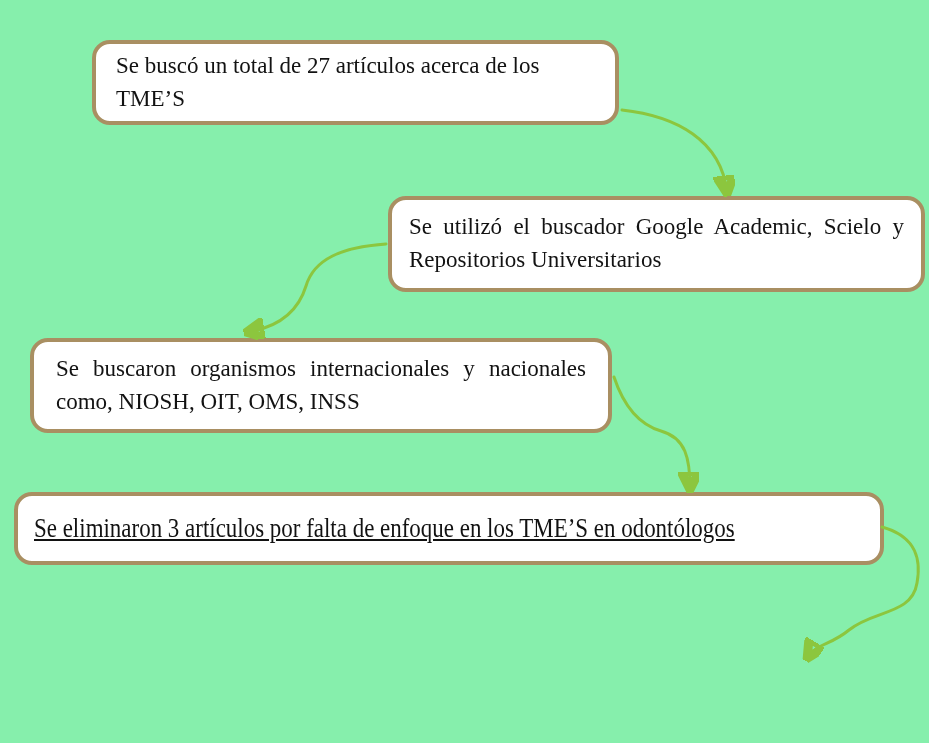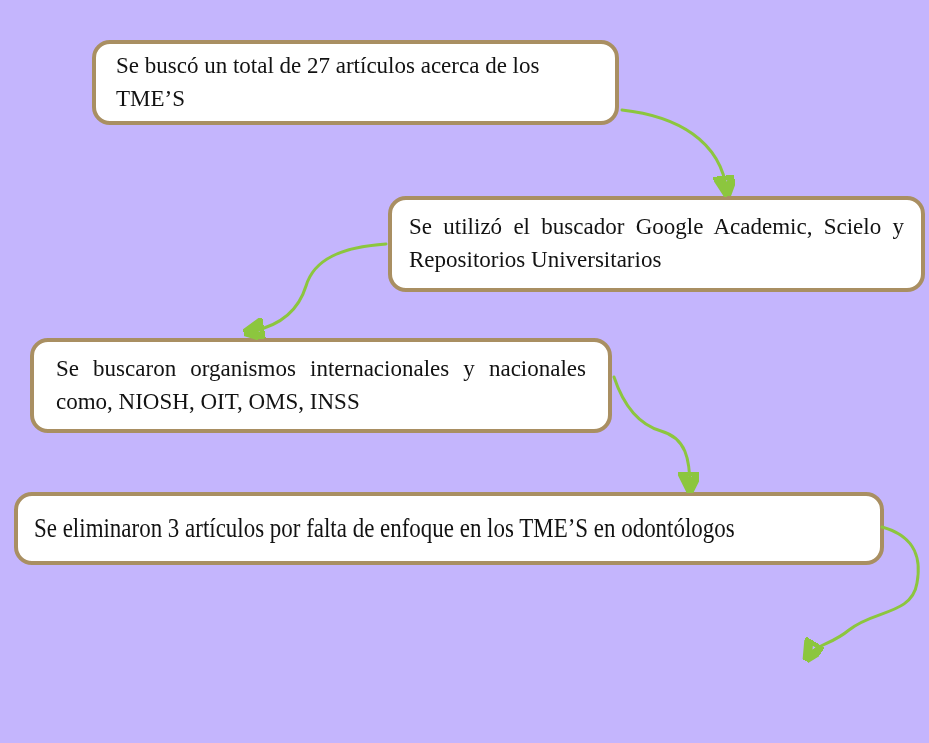--- a/index.html
+++ b/index.html
@@ -4,21 +4,21 @@
 <style>
   html, body {
     margin: 0;
     padding: 0;
     background: #ffffff;
   }
   #canvas {
     position: relative;
     width: 929px;
     height: 743px;
-    background: #c4b5fd;
+    background: #86efac;
     font-family: "Liberation Serif", "DejaVu Serif", serif;
     color: #121212;
     overflow: hidden;
   }
   .flow-box {
     position: absolute;
     box-sizing: border-box;
     border: 4px solid #A98F62;
     border-radius: 18px;
     background: #ffffff;
@@ -28,21 +28,21 @@
     line-height: 1.42;
   }
   .flow-box .box-text {
     width: 100%;
     text-align: justify;
   }
   #box-1 { left: 92px;  top: 40px;  width: 527px; height: 85px;  padding: 0 20px; }
   #box-1 .box-text { text-align: left; }
   #box-2 { left: 388px; top: 196px; width: 537px; height: 96px;  padding: 0 17px; }
   #box-3 { left: 30px;  top: 338px; width: 582px; height: 95px;  padding: 0 22px; }
-  #box-4 { left: 14px;  top: 492px; width: 870px; height: 73px;  padding: 0 16px; }
+  #box-4 { left: 14px;  top: 492px; width: 870px; height: 73px;  padding: 0 16px; text-decoration: underline; }
   #box-4 .box-text {
     text-align: left;
     white-space: nowrap;
     font-size: 27px;
     transform: scaleX(0.85);
     transform-origin: 0 50%;
   }
   #box-5 { left: 25px;  top: 608px; width: 775px; height: 130px; padding: 0 20px; }
   #arrow-layer {
     position: absolute;

